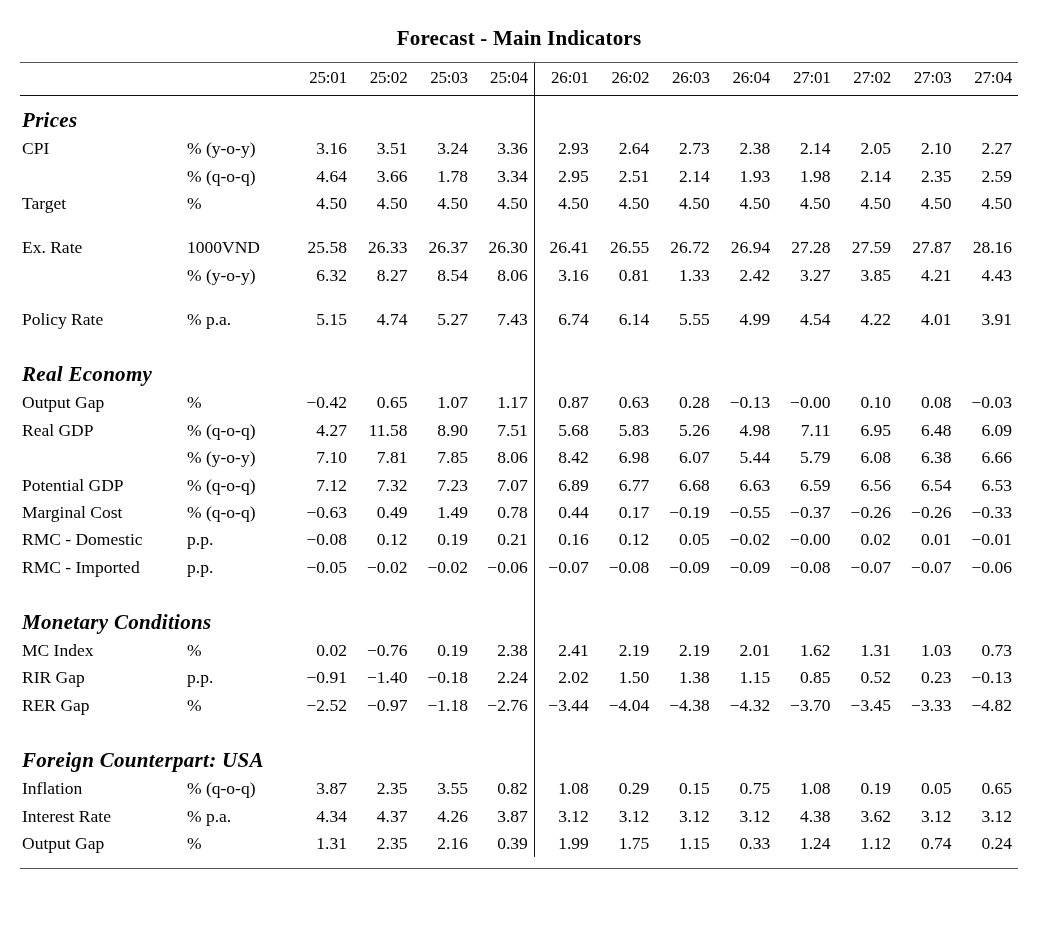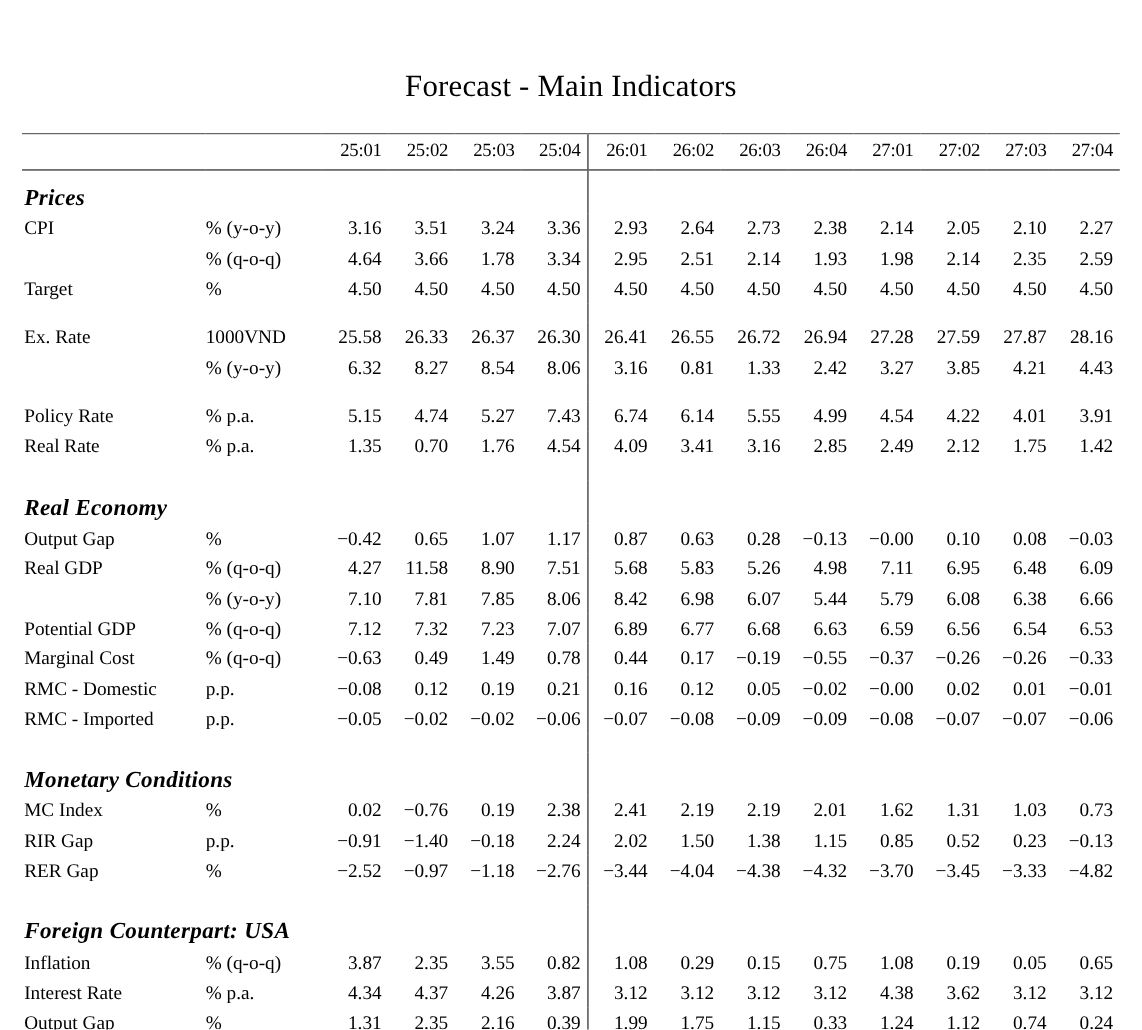--- a/index.html
+++ b/index.html
@@ -17,33 +17,32 @@
 
   .page {
     position: relative;
     width: 1038px;
     height: 936px;
     box-sizing: border-box;
   }
 
   .doc-title {
     text-align: center;
-    font-size: 28px;
-    font-weight: normal;
+    font-size: 21px;
+    font-weight: bold;
     letter-spacing: 0.2px;
     padding-top: 26px;
     padding-bottom: 0;
     font-family: "Liberation Serif", "DejaVu Serif", serif;
-    margin-top: 37px;
   }
 
   .table-wrap {
     position: absolute;
     left: 20px;
-    top: 84px;
+    top: 62px;
     width: 998px;
   }
 
   table.main {
     border-collapse: collapse;
     width: 998px;
     table-layout: fixed;
     font-size: 17.5px;
   }
 
@@ -330,36 +329,20 @@
             <td class="num vsep-left">7.43</td>
             <td class="num">6.74</td>
             <td class="num">6.14</td>
             <td class="num">5.55</td>
             <td class="num">4.99</td>
             <td class="num">4.54</td>
             <td class="num">4.22</td>
             <td class="num">4.01</td>
             <td class="num">3.91</td>
           </tr>
-          <tr>
-            <td class="lbl">Real Rate</td>
-            <td class="unit">% p.a.</td>
-            <td class="num">1.35</td>
-            <td class="num">0.70</td>
-            <td class="num">1.76</td>
-            <td class="num vsep-left">4.54</td>
-            <td class="num">4.09</td>
-            <td class="num">3.41</td>
-            <td class="num">3.16</td>
-            <td class="num">2.85</td>
-            <td class="num">2.49</td>
-            <td class="num">2.12</td>
-            <td class="num">1.75</td>
-            <td class="num">1.42</td>
-          </tr>
           <tr class="spacer">
             <td></td>
             <td></td>
             <td></td>
             <td></td>
             <td></td>
             <td class="vsep-left"></td>
             <td></td>
             <td></td>
             <td></td>

